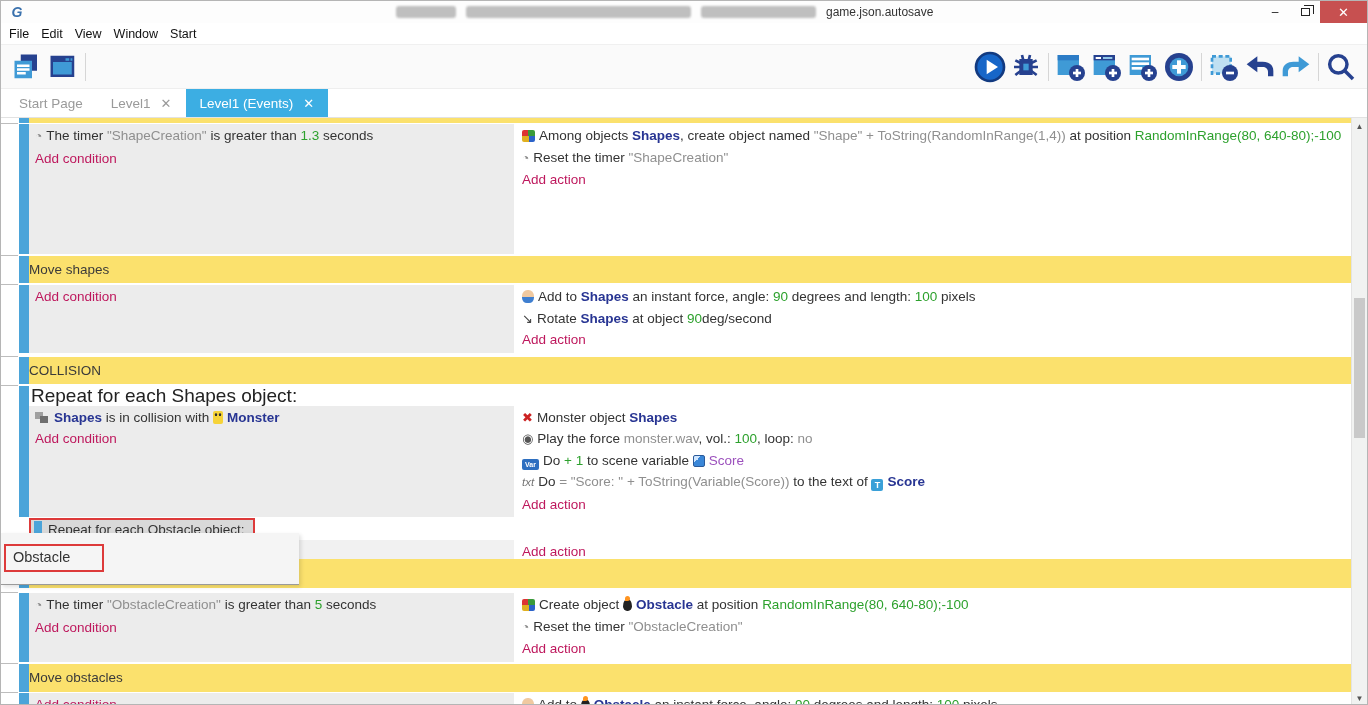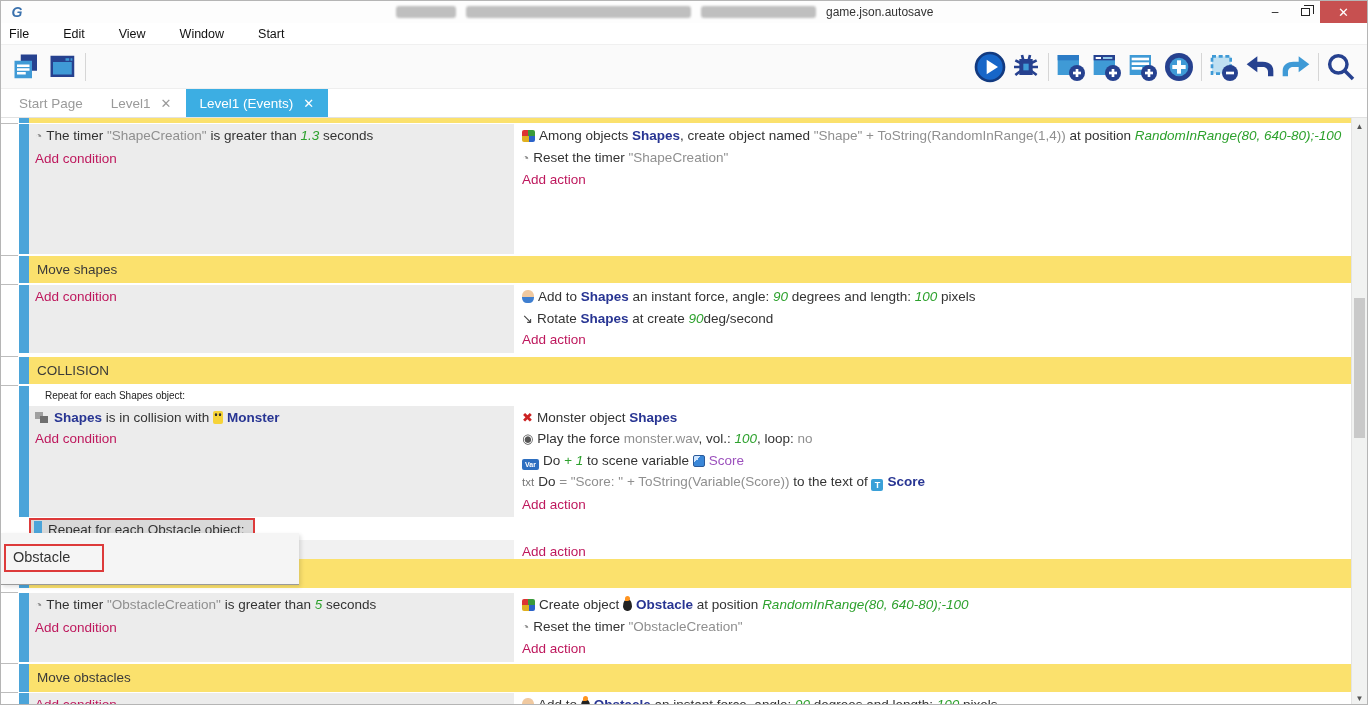--- a/index.html
+++ b/index.html
@@ -14,51 +14,51 @@
   .applogo { width:20px; text-align:center; font-weight:bold; font-style:italic; color:#3a71ad; font-size:14px; margin-left:6px; }
   .titlecenter { position:absolute; left:395px; top:0; height:22px; display:flex; align-items:center; gap:10px; }
   .blurbox { height:12px; background:#bfbfbf; border-radius:3px; filter:blur(1.2px); display:inline-block; }
   .titletext { font-size:12px; color:#333; }
   .wincontrols { position:absolute; right:0; top:0; height:22px; display:flex; }
   .wbtn { width:30px; height:22px; display:flex; align-items:center; justify-content:center; font-size:12px; color:#222; cursor:default; }
   .wbtn.close { width:47px; background:#c75050; color:#fff; font-size:13px; }
   .restore-glyph { width:9px; height:8px; border:1px solid #222; position:relative; }
   .restore-glyph::before { content:""; position:absolute; left:2px; top:-4px; width:9px; height:8px; border:1px solid #222; border-bottom:none; border-left:none; }
   
-  .menubar { height:22px; background:#fff; display:flex; align-items:center; padding-left:8px; gap:34px; border-bottom:1px solid #f0f0f0; }
+  .menubar { height:22px; background:#fff; display:flex; align-items:center; padding-left:8px; gap:12px; border-bottom:1px solid #f0f0f0; }
   .menuitem { font-size:12.5px; color:#111; }
   
   .toolbar { height:44px; background:#fafafa; display:flex; align-items:center; padding:0 8px; border-bottom:1px solid #eee; }
   .tbtn { width:36px; height:34px; display:flex; align-items:center; justify-content:center; }
   .tsep { width:1px; height:28px; background:#d6d6d6; margin:0 4px; }
   .tb-spacer { flex:1; }
   
   .tabbar { height:29px; background:#fff; display:flex; align-items:stretch; padding-left:4px; border-bottom:1px solid #e2e2e2; }
   .tab { display:flex; align-items:center; gap:10px; padding:0 14px; font-size:13.5px; color:#9a9a9a; }
   .tab .tabx { color:#9a9a9a; font-size:13px; }
   .tab.active { background:#3caee3; color:#fff; }
   .tab.active .tabx { color:#fff; }
   
   .sheet { position:relative; height:588px; background:#fff; overflow:hidden; }
   .rows { position:absolute; left:0; top:0; right:16px; }
   .srow { display:flex; }
   .gutter { width:28px; position:relative; flex:none; }
   .gutter::before { content:""; position:absolute; left:0; top:-1px; width:17px; border-top:1px solid #bdbdbd; }
   .gutter::after { content:""; position:absolute; left:18px; top:0; bottom:0; width:10px; background:#4ba4d9; }
   .yellow { flex:1; background:#fbe16d; }
-  .comment-label { font-size:13.5px; color:#3a3a3a; padding-left:8px; line-height:27px; display:block; }
+  .comment-label { font-size:13.5px; color:#3a3a3a; line-height:27px; display:block; }
   .evc { flex:1; display:flex; flex-direction:column; }
-  .evheader { height:20px; line-height:20px; font-size:10px; color:#222; padding-left:16px; background:#fff; }
+  .evheader { height:20px; line-height:20px; font-size:19px; color:#222; padding-left:2px; background:#fff; }
   .evbody { display:flex; align-items:stretch; flex:1; }
   .cond { width:485px; flex:none; background:#ececec; margin-right:2px; padding:1px 6px 2px 6px; }
   .acts { flex:1; background:#fff; padding:1px 6px 2px 6px; }
   .line { line-height:21.5px; font-size:13.5px; white-space:normal; }
   .tk-n { color:#333; }
   .tk-o { color:#283593; font-weight:bold; }
-  .tk-g { color:#2da12d;font-style:italic; }
+  .tk-g { color:#2da12d; }
   .tk-q { color:#8f8f8f; }
   .tk-p { color:#9c51bd; }
   .tk-ph { color:#be185d; }
   
   .selhead { height:22px; display:flex; padding-left:28px; }
   .redbox { display:inline-flex; align-items:center; border:2px solid #dd3a3a; background:#d9d9d9; padding-right:8px; height:22px; }
   .minibar { width:8px; height:16px; background:#4ba4d9; margin:0 6px 0 3px; flex:none; }
   .selhead .tk-n { font-size:13.5px; }
   .subrow { display:flex; height:19px; }
   .subindent { width:40px; flex:none; position:relative; }
@@ -72,21 +72,21 @@
   .scrollbar { position:absolute; right:0; top:0; bottom:0; width:16px; background:#f1f2f1; border-left:1px solid #e3e3e3; z-index:6; }
   .sb-arrow { height:16px; display:flex; align-items:center; justify-content:center; font-size:8px; color:#555; }
   .sb-arrow.down { position:absolute; bottom:0; left:0; right:0; }
   .sb-thumb { position:absolute; left:2px; right:2px; top:180px; height:140px; background:#c9c9c9; }
   
   .ic { display:inline-block; vertical-align:-2px; margin-right:4px; }
   .ic-timer { color:#8a8a8a; font-size:12px; vertical-align:0; }
   .ic-angle, .ic-scale { color:#444; font-size:13px; vertical-align:0; }
   .ic-delete { color:#cc2222; font-size:13px; font-weight:bold; vertical-align:0; }
   .ic-sound { color:#555; font-size:13px; vertical-align:0; }
-  .ic-txt { color:#777; font-size:11.5px; vertical-align:0; }
+  .ic-txt { color:#777; font-style:italic; font-size:11.5px; vertical-align:0; }
   .ic-create { width:13px; height:12px; border-radius:2px;
     background:conic-gradient(#3a9a3a 0 25%, #2b62c9 0 50%, #e0b020 0 75%, #d33 0); }
   .ic-force { width:12px; height:13px; border-radius:45% 45% 40% 40%;
     background:linear-gradient(180deg,#f0c9a0 55%, #3f7fd0 55%); }
   .ic-collision { width:15px; height:12px; position:relative; }
   .ic-collision::before { content:""; position:absolute; left:0; top:0; width:8px; height:7px; background:#a0a0a0; }
   .ic-collision::after { content:""; position:absolute; left:5px; top:4px; width:8px; height:7px; background:#6f6f6f; }
   .ic-monster { width:10px; height:13px; border-radius:2px;
     background:radial-gradient(circle at 30% 28%, #333 1px, transparent 1.6px),
                radial-gradient(circle at 70% 28%, #333 1px, transparent 1.6px), #f6d338; }
@@ -273,21 +273,21 @@
         </div>
         <div class="srow" style="min-height: 64px; margin-bottom: 4px;">
           <div class="gutter"></div>
           <div class="evc">
             <div class="evbody">
               <div class="cond">
                 <div class="line"><span class="tk-ph">Add condition</span></div>
               </div>
               <div class="acts">
                 <div class="line"><span class="ic ic-force"></span><span class="tk-n">Add to </span><span class="tk-o">Shapes</span><span class="tk-n"> an instant force, angle: </span><span class="tk-g">90</span><span class="tk-n"> degrees and length: </span><span class="tk-g">100</span><span class="tk-n"> pixels</span></div>
-                <div class="line"><span class="ic ic-angle">↘</span><span class="tk-n">Rotate </span><span class="tk-o">Shapes</span><span class="tk-n"> at create </span><span class="tk-g">90</span><span class="tk-n">deg/second</span></div>
+                <div class="line"><span class="ic ic-angle">↘</span><span class="tk-n">Rotate </span><span class="tk-o">Shapes</span><span class="tk-n"> at object </span><span class="tk-g">90</span><span class="tk-n">deg/second</span></div>
                 <div class="line"><span class="tk-ph">Add action</span></div>
               </div>
             </div>
           </div>
         </div>
         <div class="srow" style="margin-bottom: 2px;">
           <div class="gutter"></div>
           <div class="yellow" style="height: 27px;">
             <span class="comment-label">COLLISION</span>
           </div>

